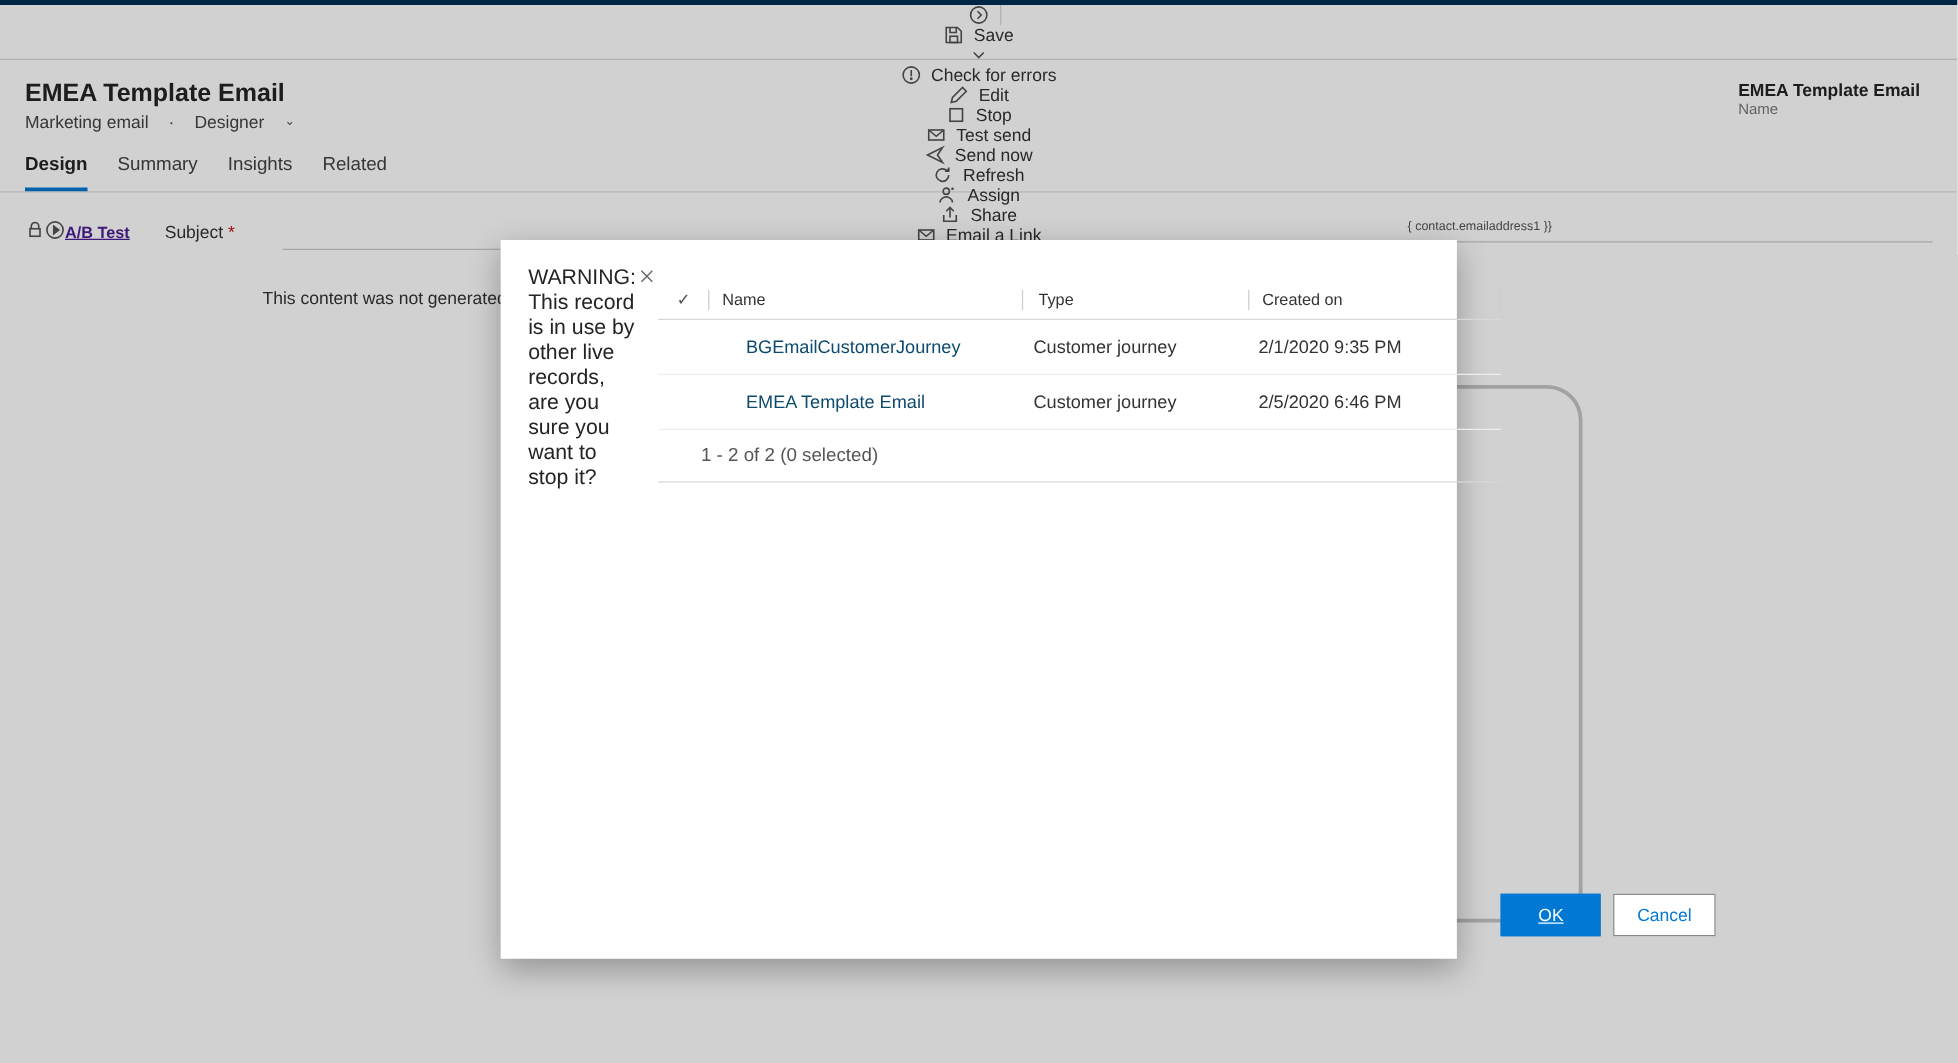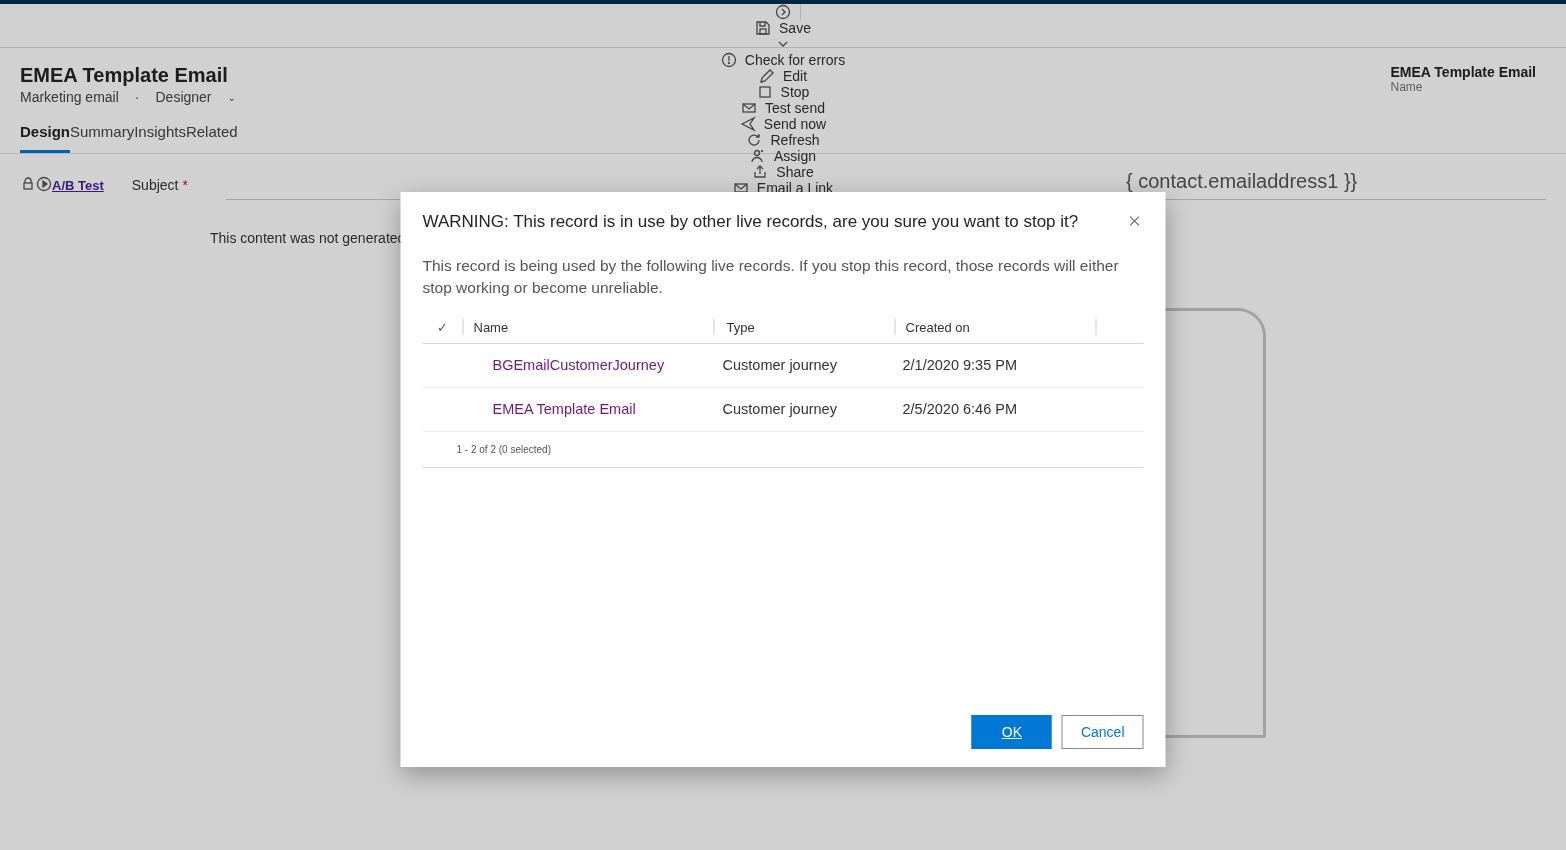--- a/index.html
+++ b/index.html
@@ -114,20 +114,21 @@
       font-weight: 600;
       color: #242424;
     }
     .header-right .lbl {
       font-size: 12px;
       color: #777;
     }
     
     .tabs {
       display: flex;
+      gap: 24px;
       padding: 18px 20px 0 20px;
       border-bottom: 1px solid #e1dfdd;
       font-size: 15px;
       color: #444;
     }
     .tab {
       padding-bottom: 10px;
       cursor: pointer;
     }
     .tab.active {
@@ -165,21 +166,21 @@
       flex: 0 0 470px;
       height: 30px;
       border: none;
       border-bottom: 1px solid #ccc;
       padding: 4px 8px;
       font-size: 14px;
       margin-left: 10px;
     }
     .to-field {
       margin-left: auto;
-      font-size: 20px;
+      font-size: 10px;
       color: #555;
       width: 420px;
       border-bottom: 1px solid #ccc;
       padding-bottom: 6px;
     }
     .content-msg {
       font-size: 14px;
       color: #333;
       padding: 14px 20px 0 210px;
     }
@@ -199,21 +200,21 @@
       position: absolute;
       top: 192px;
       left: 50%;
       transform: translateX(-50%);
       width: 765px;
       height: 575px;
       background: #fff;
       box-shadow: 0 8px 24px rgba(0,0,0,0.3);
       z-index: 20;
       display: flex;
-      flex-direction: column;
+      flex-direction: row;
       padding: 20px 22px 18px 22px;
     }
     .modal-title-row {
       display: flex;
       justify-content: space-between;
       align-items: flex-start;
     }
     .modal-title {
       font-size: 17px;
       color: #242424;
@@ -279,33 +280,33 @@
       border-bottom: 1px solid #ededed;
       font-size: 14.5px;
       color: #333;
     }
     .grid-row .cell-check {
       width: 40px;
     }
     .grid-row .cell-name {
       width: 250px;
       padding-left: 30px;
-      color: #701a75;
+      color: #0c4a6e;
       cursor: pointer;
     }
     .grid-row .cell-type {
       width: 180px;
       padding-left: 10px;
     }
     .grid-row .cell-created {
       width: 200px;
       padding-left: 10px;
     }
     .grid-footer {
-      font-size: 10px;
+      font-size: 15px;
       color: #555;
       padding: 12px 0 12px 34px;
       border-bottom: 1px solid #d8d8d8;
     }
     .modal-actions {
       margin-top: auto;
       display: flex;
       justify-content: flex-end;
       gap: 10px;
     }
@@ -524,21 +525,20 @@
 
 <div class="modal">
   <div class="modal-title-row">
     <div class="modal-title">WARNING: This record is in use by other live records, are you sure you want to stop it?</div>
     <div class="modal-close">
       <svg viewBox="0 0 16 16" style="width:14px;height:14px;">
           <path d="M3 3l10 10M13 3L3 13"></path>
         </svg>
     </div>
   </div>
-  <div class="modal-desc">This record is being used by the following live records. If you stop this record, those records will either stop working or become unreliable.</div>
 
   <div class="grid">
     <div class="grid-header">
       <div class="col-check">✓</div>
       <div class="col-check-divider"></div>
       <div class="col-name">Name</div>
       <div class="col-divider"></div>
       <div class="col-type">Type</div>
       <div class="col-divider"></div>
       <div class="col-created">Created on</div>

